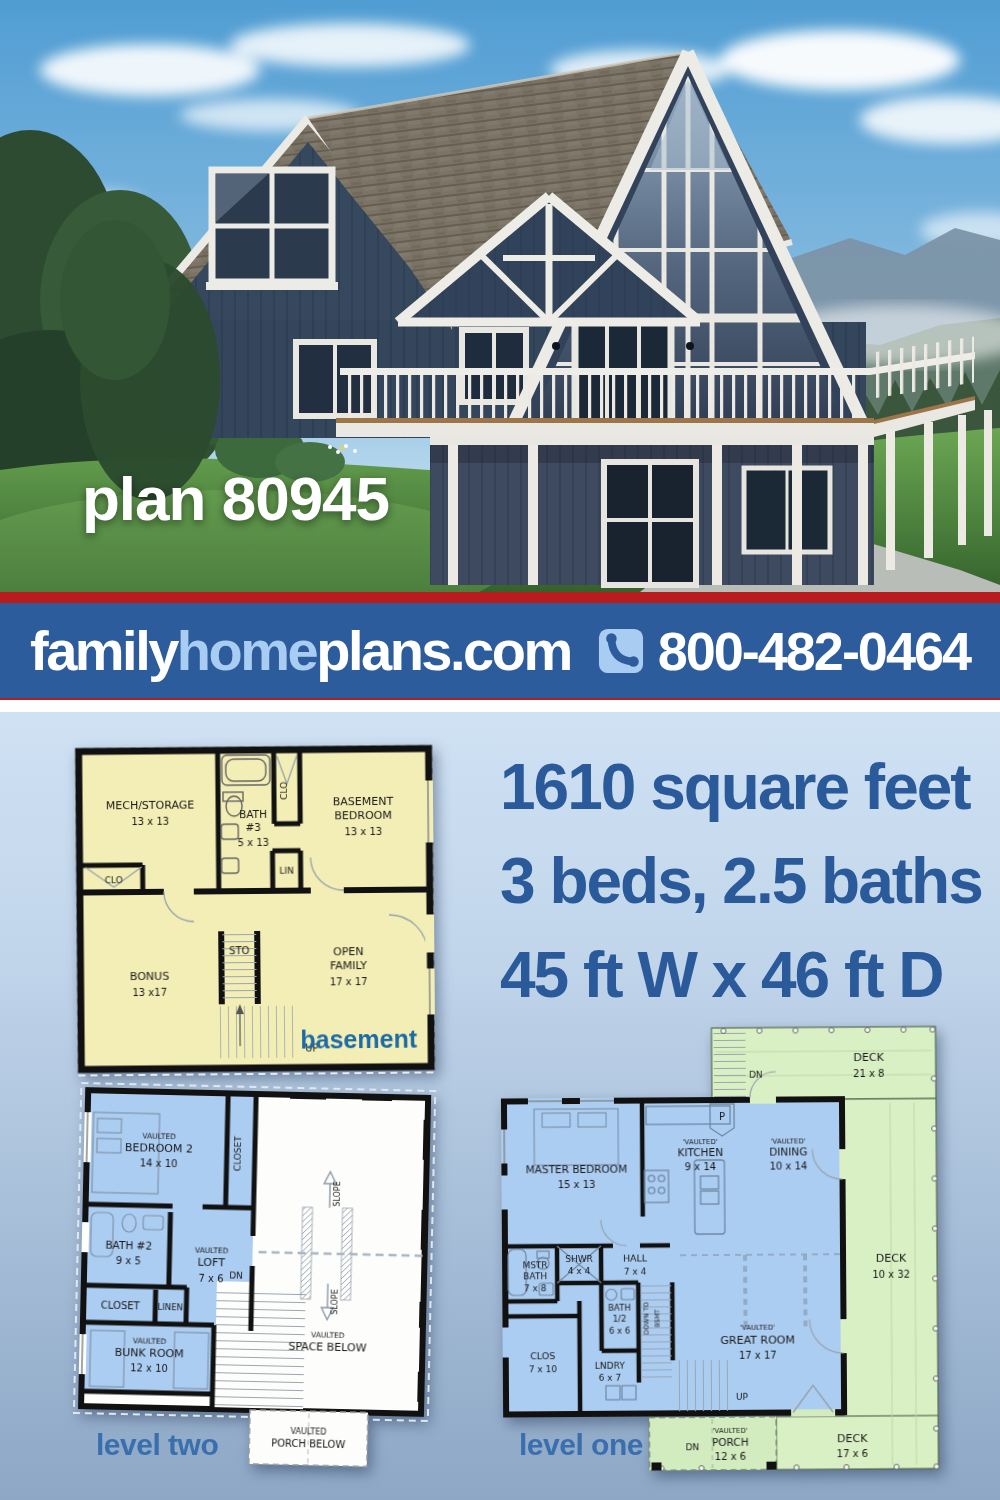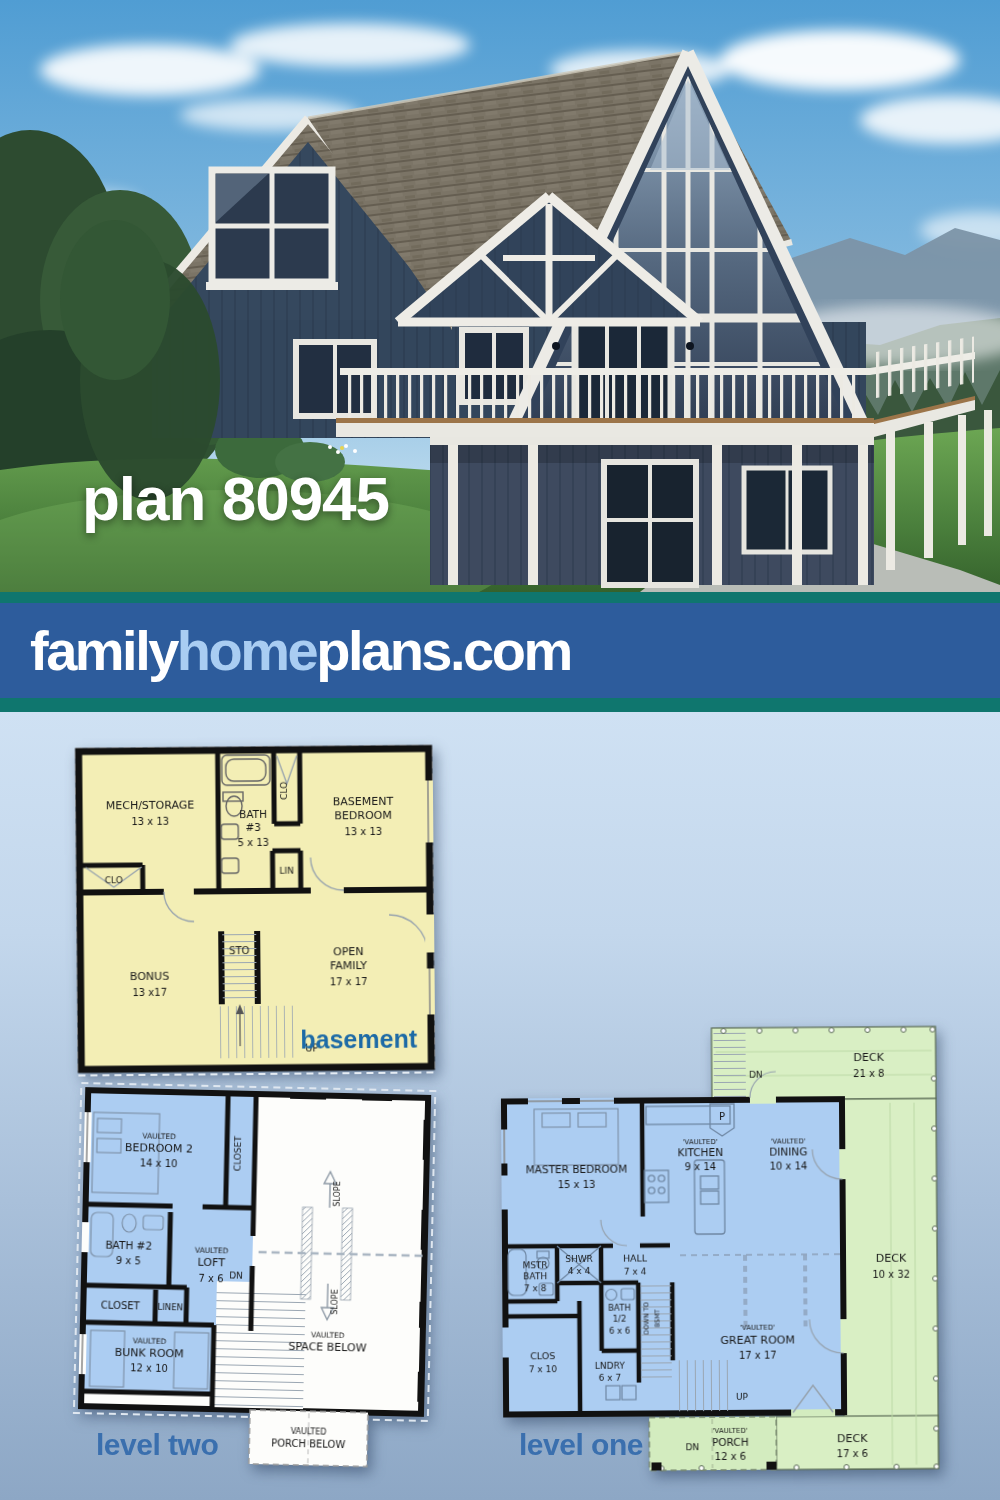--- a/index.html
+++ b/index.html
@@ -2,21 +2,21 @@
 <html><head>
 <meta charset="utf-8">
 <style>
   html,body{margin:0;padding:0;background:#ffffff;}
   #page{position:relative;width:1000px;height:1500px;overflow:hidden;font-family:"Liberation Sans",sans-serif;background:#fff;}
   .abs{position:absolute;}
   
   #hero-label{left:82px;top:463px;font-size:62px;font-weight:bold;color:#ffffff;letter-spacing:-1px;
     text-shadow:0 3px 8px rgba(0,0,0,.45);}
   
-  #banner{left:0;top:592px;width:1000px;height:120px;background:#0f766e;}
+  #banner{left:0;top:592px;width:1000px;height:108px;background:#b91c1c;}
   #banner-band{position:absolute;left:0;top:11px;width:1000px;height:95px;background:#2d5c9c;
     display:flex;align-items:center;justify-content:space-between;padding:0 30px;box-sizing:border-box;}
   .brand{font-size:56px;font-weight:bold;letter-spacing:-2.5px;color:#fff;white-space:nowrap;}
   .brand .lt{color:#a9cdf2;}
   #phone-group{display:flex;align-items:center;gap:14px;}
   #phone-number{font-size:54px;font-weight:bold;color:#fff;letter-spacing:-2px;white-space:nowrap;}
   
   #lower{left:0;top:712px;width:1000px;height:788px;
     background:linear-gradient(180deg,#cfe1f3 0%,#c3d7ec 28%,#a9c0da 62%,#8da7c5 100%);}
   .plan{filter:drop-shadow(4px 6px 7px rgba(25,45,75,.45));}
@@ -220,25 +220,39 @@
       <ellipse cx="150" cy="380" rx="70" ry="120" fill="#2b4a2e" opacity=".97"></ellipse>
       <ellipse cx="115" cy="300" rx="55" ry="80" fill="#335735"></ellipse>
     </g>
   </svg>
 
   <div class="abs" id="hero-label">plan 80945</div>
 
   <div class="abs" id="banner">
     <div id="banner-band">
       <div class="brand"><span>family</span><span class="lt">home</span><span>plans.com</span></div>
+      <div id="phone-group">
+        <svg width="46" height="46" viewBox="0 0 48 48">
+          <rect x="1" y="1" width="46" height="46" rx="9" fill="#a9cdf2"></rect>
+          <path d="M14 11 q1 23 23 24" stroke="#2d5c9c" stroke-width="8" fill="none" stroke-linecap="round"></path>
+          <circle cx="14" cy="11" r="5.5" fill="#2d5c9c"></circle>
+          <circle cx="37" cy="35" r="5.5" fill="#2d5c9c"></circle>
+        </svg>
+        <span id="phone-number">800-482-0464</span>
+      </div>
     </div>
   </div>
 
   <div class="abs" id="lower"></div>
 
+  <div class="abs" id="stats">
+    <div>1610 square feet</div>
+    <div>3 beds, 2.5 baths</div>
+    <div>45 ft W x 46 ft D</div>
+  </div>
 
   <svg class="abs plan" style="left:76px;top:746px;transform:rotate(-0.5deg)" width="358" height="330" viewBox="0 0 358 330">
     <defs>
       <pattern id="treadsHb" width="40" height="7" patternUnits="userSpaceOnUse">
         <line x1="0" y1="6.5" x2="40" y2="6.5" stroke="#9aa6b2" stroke-width="1"></line>
       </pattern>
       <pattern id="treadsVb" width="8" height="40" patternUnits="userSpaceOnUse">
         <line x1="7.5" y1="0" x2="7.5" y2="40" stroke="#9aa6b2" stroke-width="1"></line>
       </pattern>
     </defs>

